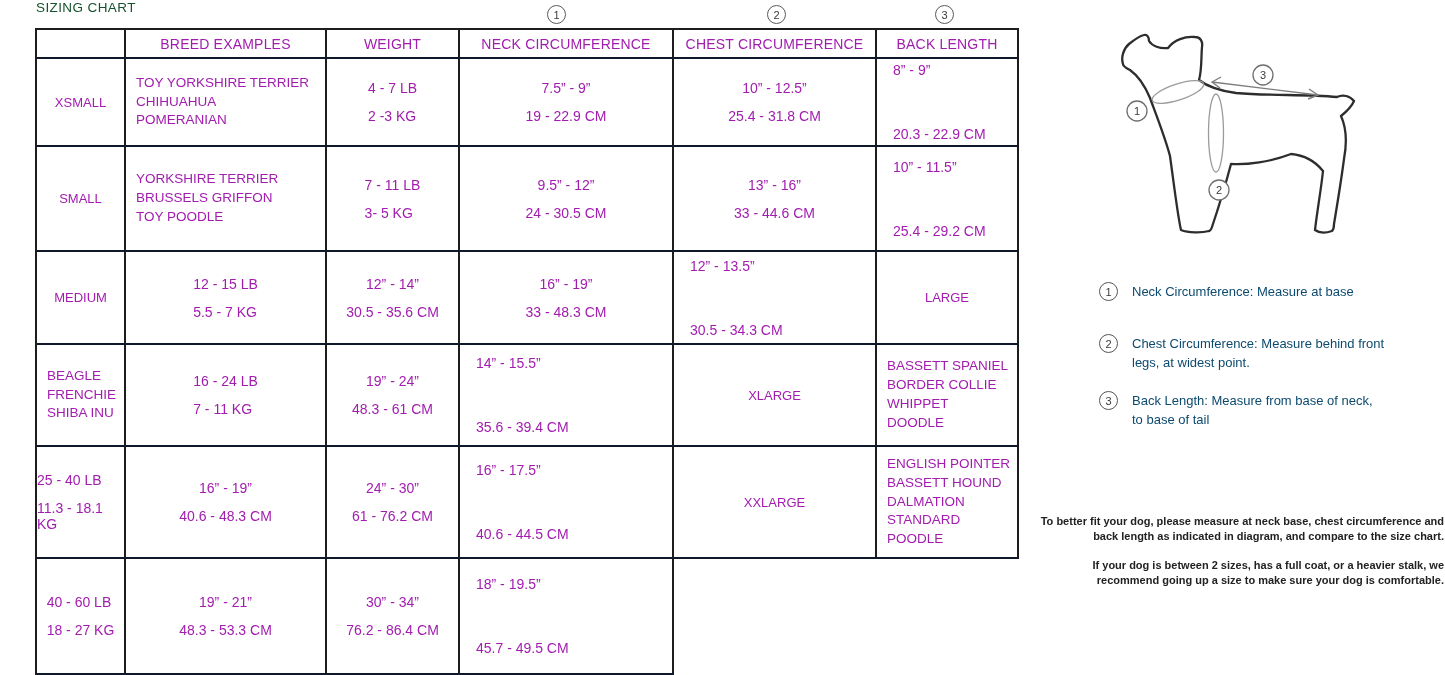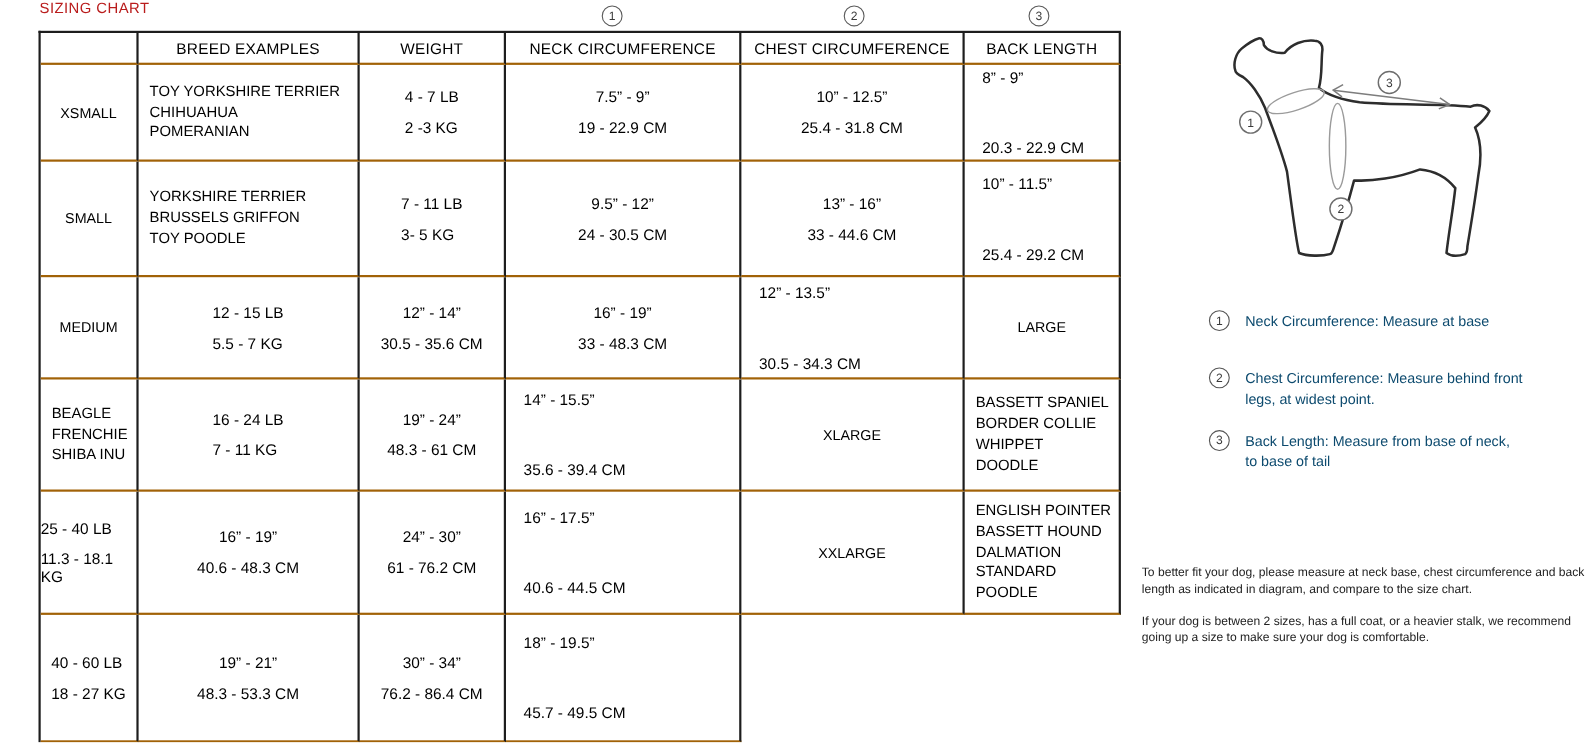--- a/index.html
+++ b/index.html
@@ -11,21 +11,21 @@
     font-family: "Liberation Sans", sans-serif;
     color: #2a2a2a;
     overflow: hidden;
   }
   .title {
     position: absolute;
     left: 36px;
     top: 0px;
     font-size: 13.5px;
     letter-spacing: 0.4px;
-    color: #b91c1c;
+    color: #14532d;
   }
   
   .col-marker {
     position: absolute;
     top: 5px;
     width: 19px;
     height: 19px;
     border: 1.3px solid #5a5a5a;
     border-radius: 50%;
     box-sizing: border-box;
@@ -46,27 +46,27 @@
     left: 35px;
     top: 28px;
     display: grid;
     grid-template-columns: 89px 201px 133px 214px 203px 142px;
     grid-template-rows: 29px 88px 105px 93px 102px 112px 116px;
     border-top: 2px solid #1d1d1d;
     border-left: 2px solid #1d1d1d;
   }
   .cell {
     border-right: 2px solid #1d1d1d;
-    border-bottom: 2px solid #a16207;
+    border-bottom: 2px solid #0f172a;
     box-sizing: border-box;
     display: flex;
     align-items: center;
     justify-content: center;
     font-size: 14px;
-    color: #000000;
+    color: #a21caf;
     overflow: hidden;
   }
   .cell.th { font-size: 14px; letter-spacing: 0.2px; }
   .cell.th.back-th { align-items: flex-end; padding-bottom: 5px; }
   .cell.size-cell { font-size: 13px; }
   .cell.breed-cell { justify-content: flex-start; padding-left: 10px; }
   .breed-lines { text-align: left; line-height: 1.4; font-size: 13.5px; }
   .two-line { display: flex; flex-direction: column; gap: 12px; }
   .cell.weight-cell .two-line { text-align: left; }
   .cell.metric-cell .two-line { text-align: center; }
@@ -97,24 +97,25 @@
     margin-top: 0px;
   }
   .legend-lines { font-size: 13px; line-height: 1.45; color: #0c4a6e; padding-top: 1px; }
 
   
   .notes {
     position: absolute;
     left: 1038px;
     top: 514px;
     width: 406px;
-    text-align: left;
+    text-align: right;
     font-size: 11px;
     line-height: 1.4;
     color: #222;
+    font-weight: bold;
   }
   .notes p { margin: 0; }
   .notes p + p { margin-top: 13px; }
 </style>
 </head>
 <body>
 
 <div class="page">
 
   <div class="title">SIZING CHART</div>

